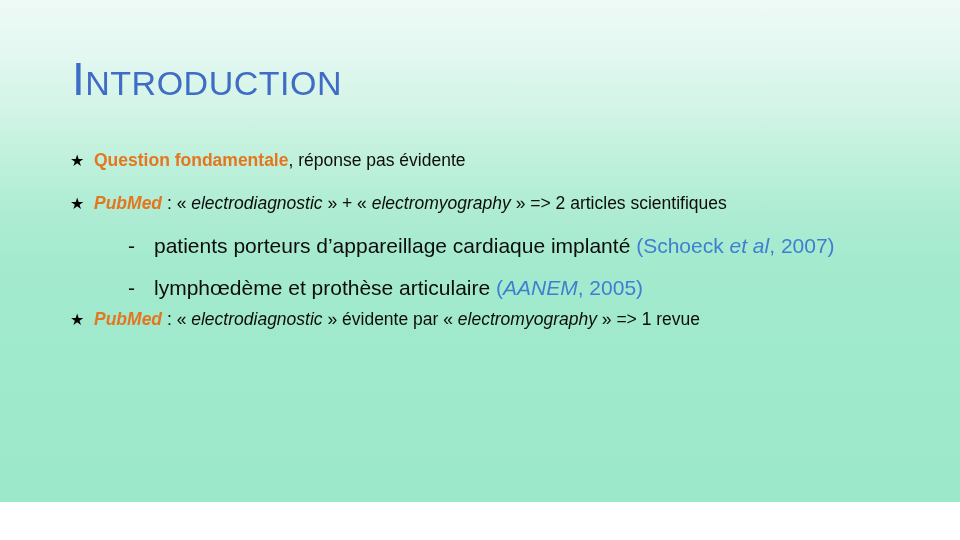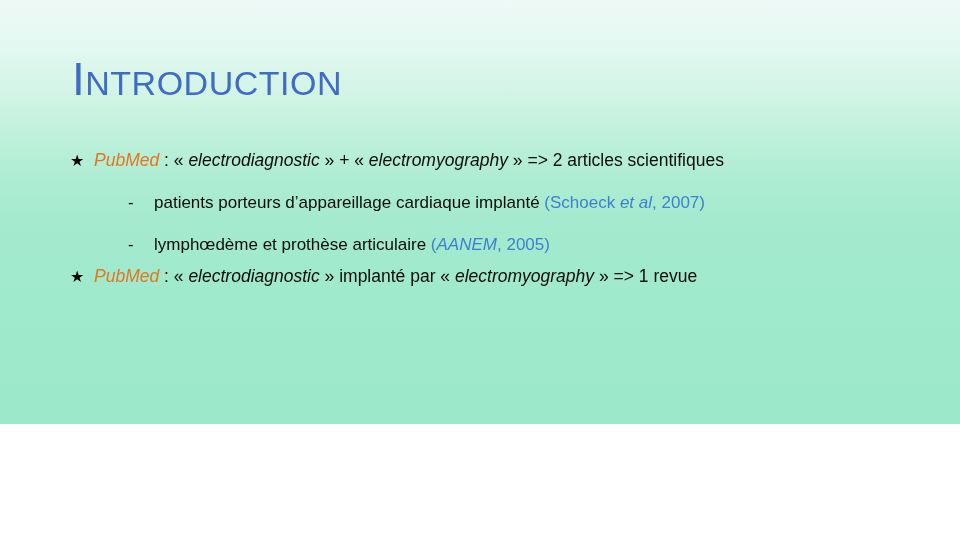--- a/index.html
+++ b/index.html
@@ -9,21 +9,21 @@
   body {
     width: 960px;
     height: 540px;
     overflow: hidden;
     font-family: "Liberation Sans", sans-serif;
   }
 
   .slide {
     position: relative;
     width: 960px;
-    height: 424px;
+    height: 502px;
     box-sizing: border-box;
     background: linear-gradient(to bottom,
         #eefaf7 0%,
         #e4f8f1 10%,
         #d2f4e6 22%,
         #bdf0da 33%,
         #aeecd3 42%,
         #a4eace 52%,
         #9fe9cc 70%,
         #9ce8cb 100%);
@@ -65,21 +65,21 @@
     line-height: 20px;
   }
 
   .lvl1 {
     padding-left: 0;
     margin-bottom: 23px;
   }
   .lvl2 {
     padding-left: 58px;
     margin-bottom: 23px;
-    font-size: 17px;
+    font-size: 21px;
   }
 
   .star {
     display: inline-block;
     width: 24px;
     color: #000000;
     font-size: 16px;
     vertical-align: baseline;
   }
   .dash {
@@ -87,21 +87,21 @@
     width: 26px;
     color: #0d0d0d;
   }
 
   .orange {
     color: #e3761f;
     font-weight: bold;
   }
   .orange-i {
     color: #e3761f;
-    font-weight: normal;
+    font-weight: bold;
     font-style: italic;
     text-align: center;
   }
   .ital {
     font-style: italic;
   }
   .cite {
     color: #3f7fd0;
   }
   .cite-i {
@@ -117,32 +117,35 @@
 <body>
 
 <div class="slide">
 
   <div class="title">
     <span class="cap">I</span><span class="rest">NTRODUCTION</span>
   </div>
 
   <div class="body-block">
 
+    <div class="line lvl1 gap-b">
+      <span class="star">★</span><span class="orange">Question fondamentale</span><span>, réponse pas évidente</span>
+    </div>
 
     <div class="line lvl1 gap-b">
       <span class="star">★</span><span class="orange-i">PubMed</span><span> : « </span><span class="ital">electrodiagnostic</span><span> » + « </span><span class="ital">electromyography</span><span> » =&gt; 2 articles scientifiques</span>
     </div>
 
     <div class="line lvl2 gap-b">
       <span class="dash">-</span><span>patients porteurs d’appareillage cardiaque implanté </span><span class="cite">(Schoeck </span><span class="cite-i">et al</span><span class="cite">, 2007)</span>
     </div>
 
     <div class="line lvl2 gap-a">
       <span class="dash">-</span><span>lymphœdème et prothèse articulaire </span><span class="cite">(</span><span class="cite-i">AANEM</span><span class="cite">, 2005)</span>
     </div>
 
     <div class="line lvl1 gap-b">
-      <span class="star">★</span><span class="orange-i">PubMed</span><span> : « </span><span class="ital">electrodiagnostic</span><span> » implanté par « </span><span class="ital">electromyography</span><span> » =&gt; 1 revue</span>
+      <span class="star">★</span><span class="orange-i">PubMed</span><span> : « </span><span class="ital">electrodiagnostic</span><span> » évidente par « </span><span class="ital">electromyography</span><span> » =&gt; 1 revue</span>
     </div>
 
 
   </div>
 </div>
 
 </body></html>

